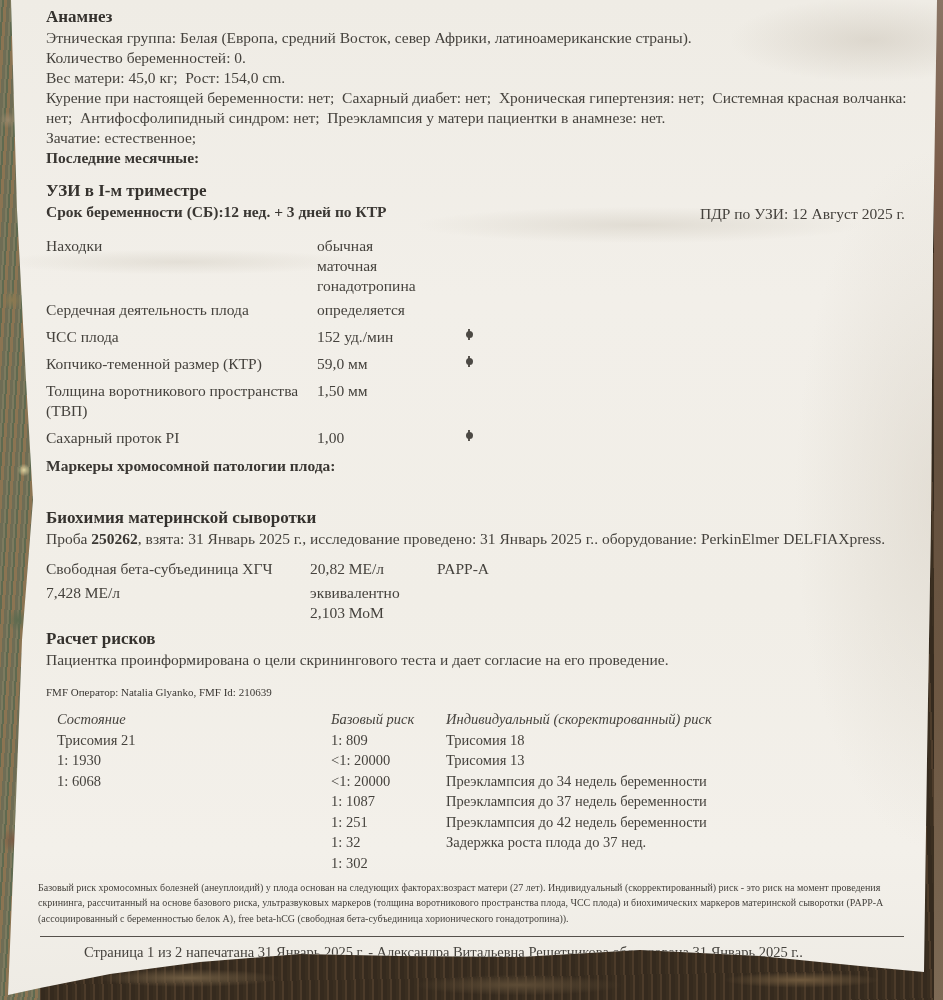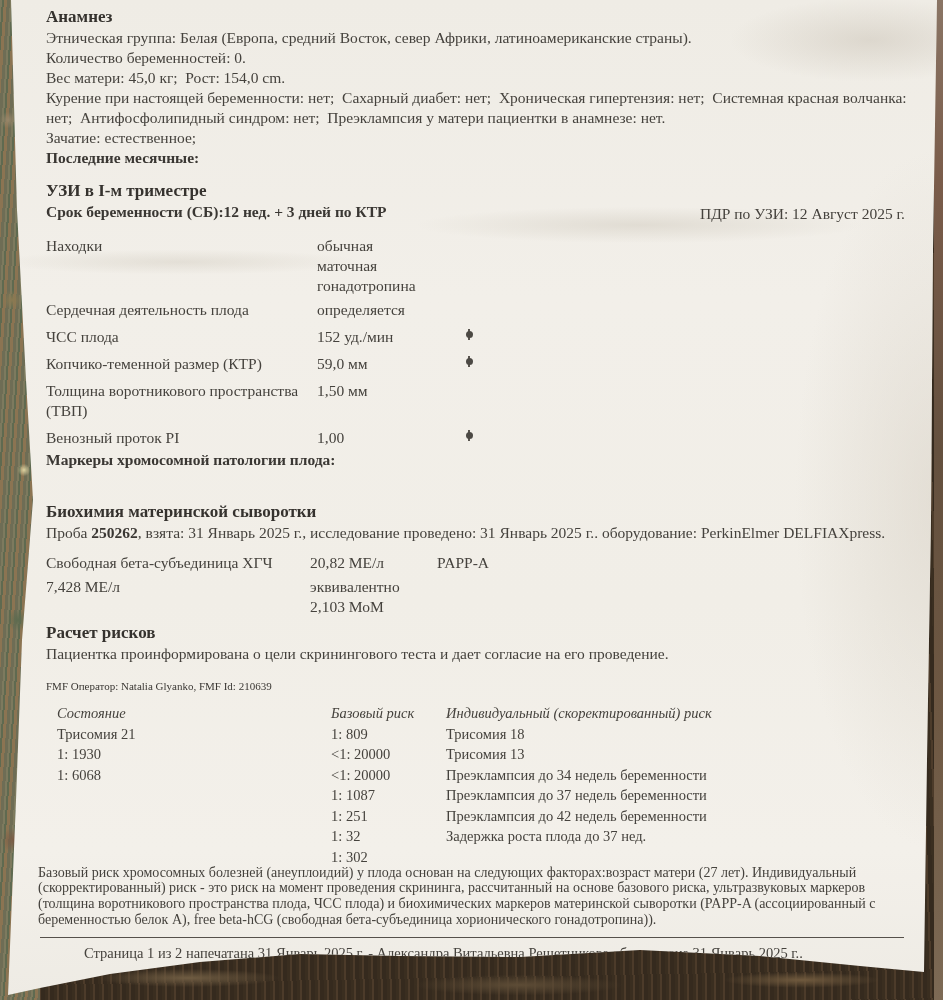--- a/index.html
+++ b/index.html
@@ -41,31 +41,31 @@
   .gest-row{position:relative;}
   .edd{position:absolute;right:8px;top:2px;}
   
   .findings{margin-top:14px;}
   .fgrid{display:grid;grid-template-columns:264px 145px 1fr;row-gap:3px;gap:7px;}
   .fhead{margin-bottom:4px;}
   .plotbox{position:relative;width:58px;height:16px;margin-top:2px;}
   .plot-line{position:absolute;left:0;right:0;top:7px;height:1.6px;background:#59554f;}
   .plot-tick{position:absolute;top:2px;width:1.6px;height:11px;background:#59554f;}
   .plot-dot{position:absolute;top:4px;width:7px;height:7px;border-radius:50%;background:#4c4944;}
-  .markers{margin-top:2px;}
+  .markers{margin-top:8px;}
   
   .sec-bio{margin-top:31px;}
   .bgrid{display:grid;grid-template-columns:264px 127px 1fr;row-gap:4px;margin-top:10px;}
   
   .sec-risk{margin-top:5px;}
   .fmf{margin-top:14px;font-size:11px;line-height:16px;font-weight:normal;color:#3a3733;}
   .rgrid{display:grid;grid-template-columns:274px 115px 1fr;row-gap:5.5px;margin-top:12px;
     padding-left:11px;font-size:14.5px;line-height:15px;}
   .rhead{font-style:italic;}
-  .footnote{margin-left:-8px;width:872px;font-size:14px;line-height:15.8px;}
+  .footnote{margin-top:9px;margin-left:-8px;width:872px;font-size:10px;line-height:15.8px;}
   .footer{margin-top:9px;margin-left:-6px;width:864px;border-top:1.6px solid #55504a;
     padding-top:5px;font-size:14.5px;}
   .footer-text{padding-left:44px;}
 </style>
 </head>
 <body>
 
 <div class="scene">
   <div class="bg-left"></div>
   <div class="bg-right"></div>
@@ -108,21 +108,21 @@
             <div></div>
             <div>ЧСС плода</div>
             <div>152 уд./мин</div>
             <div><span class="plotbox"><span class="plot-line"></span><span class="plot-tick" style="left: calc(0% - 0.8px);"></span><span class="plot-tick" style="left: calc(49% - 0.8px);"></span><span class="plot-tick" style="left: calc(100% - 0.8px);"></span><span class="plot-dot" style="left: calc(16% - 3.5px);"></span></span></div>
             <div>Копчико-теменной размер (КТР)</div>
             <div>59,0 мм</div>
             <div><span class="plotbox"><span class="plot-line"></span><span class="plot-tick" style="left: calc(0% - 0.8px);"></span><span class="plot-tick" style="left: calc(100% - 0.8px);"></span><span class="plot-dot" style="left: calc(46% - 3.5px);"></span></span></div>
             <div>Толщина воротникового пространства (ТВП)</div>
             <div>1,50 мм</div>
             <div></div>
-            <div>Венозный проток PI</div>
+            <div>Сахарный проток PI</div>
             <div>1,00</div>
             <div><span class="plotbox"><span class="plot-line"></span><span class="plot-tick" style="left: calc(0% - 0.8px);"></span><span class="plot-tick" style="left: calc(100% - 0.8px);"></span><span class="plot-dot" style="left: calc(47% - 3.5px);"></span></span></div>
           </div>
 
         <div class="b markers">Маркеры хромосомной патологии плода:</div>
       </div>
 
       <div class="sec-bio">
         <div class="h1">Биохимия материнской сыворотки</div>
         <div><span>Проба </span><span class="b">250262</span><span>, взята: 31 Январь 2025 г., исследование проведено: 31 Январь 2025 г..   оборудование: PerkinElmer DELFIAXpress.</span></div>

